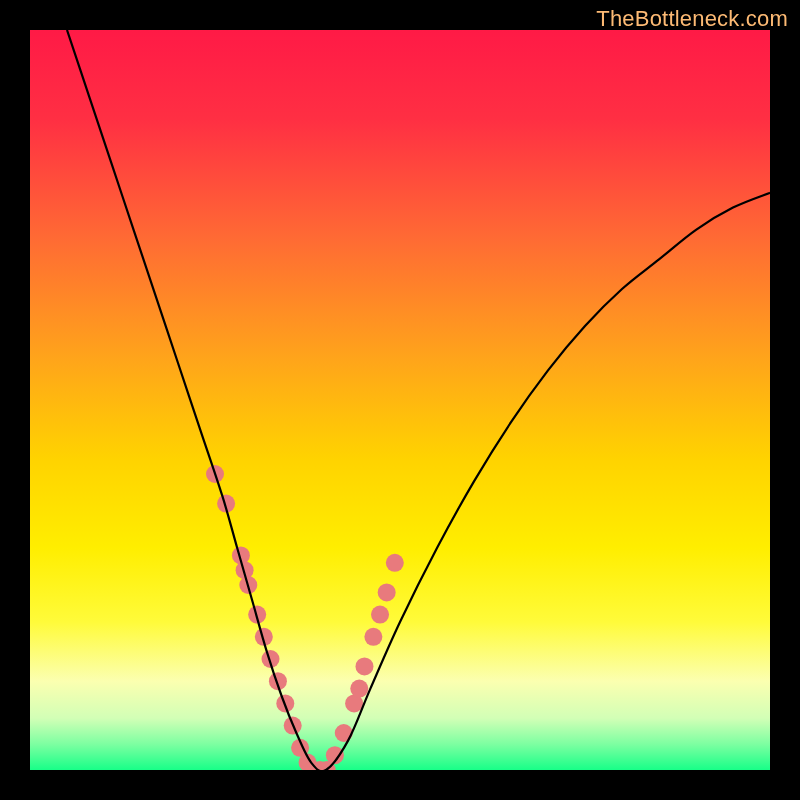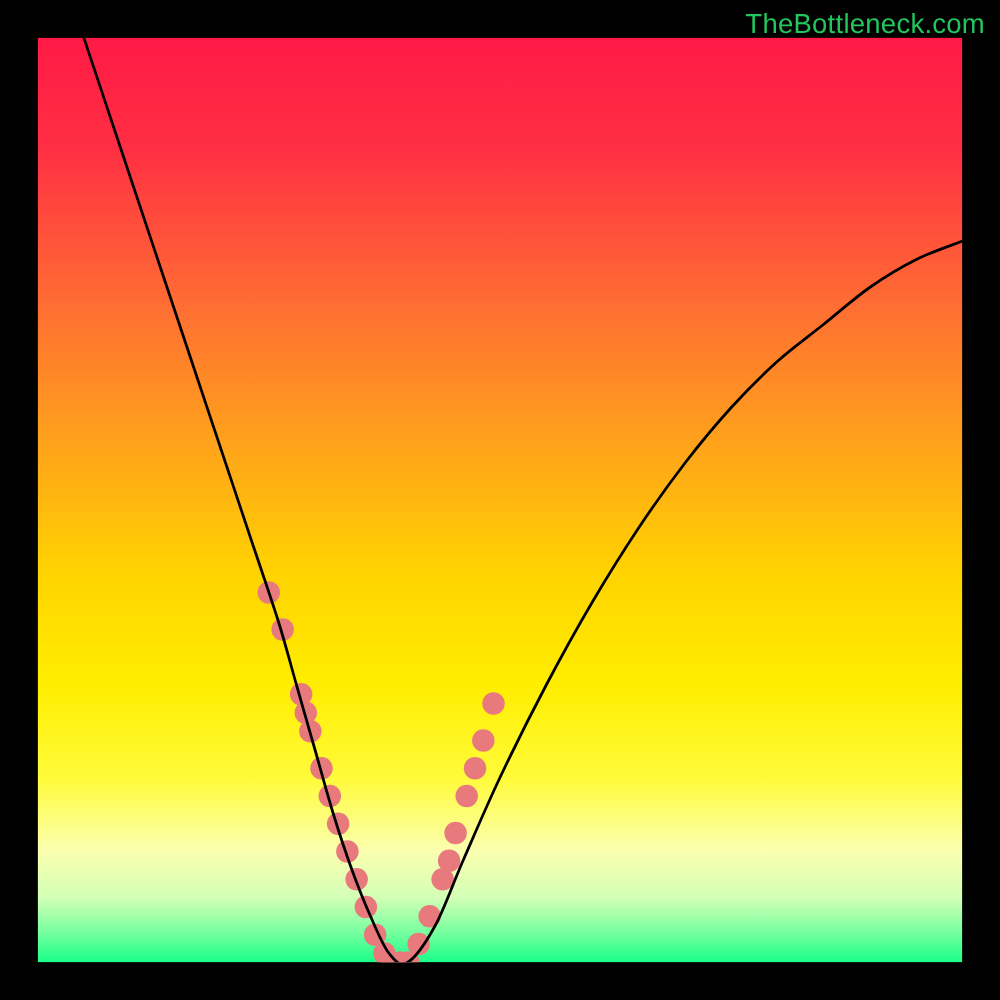--- a/index.html
+++ b/index.html
@@ -26,21 +26,21 @@
     overflow: hidden;
   }
   .gradient {
     position: absolute;
     left: 0; top: 0; width: 100%; height: 100%;
   }
   .watermark {
     position: absolute;
     top: 6px;
     right: 12px;
-    color: #22c55e;
+    color: #fdba74;
     font-size: 22px;
     font-weight: 500;
     letter-spacing: 0.2px;
     user-select: none;
   }
   svg {
     position: absolute;
     left: 0; top: 0;
     width: 100%; height: 100%;
   }

